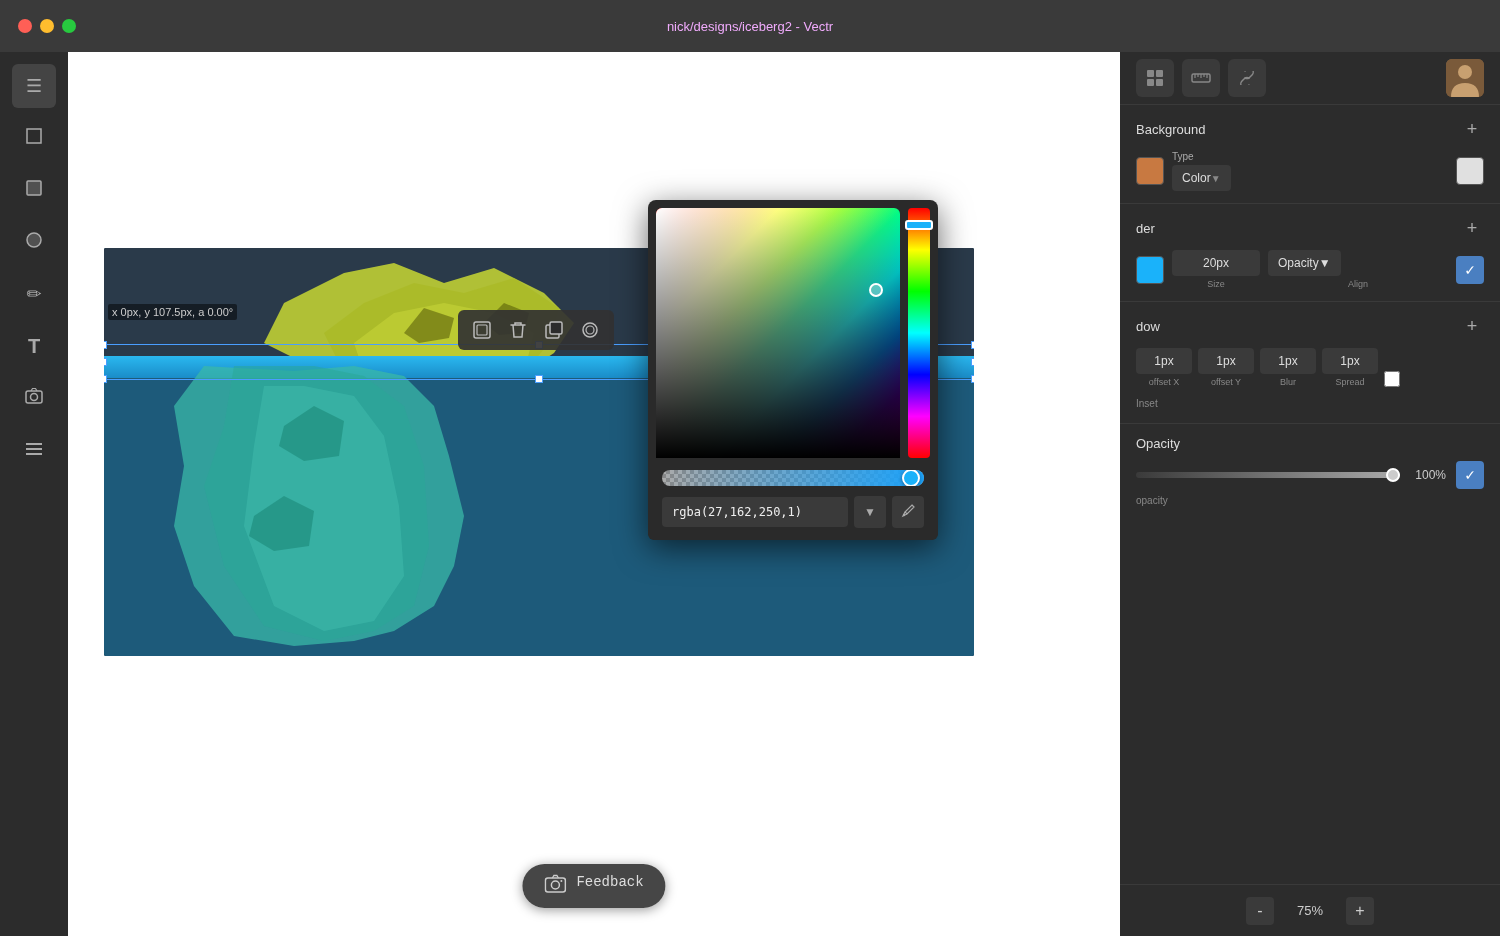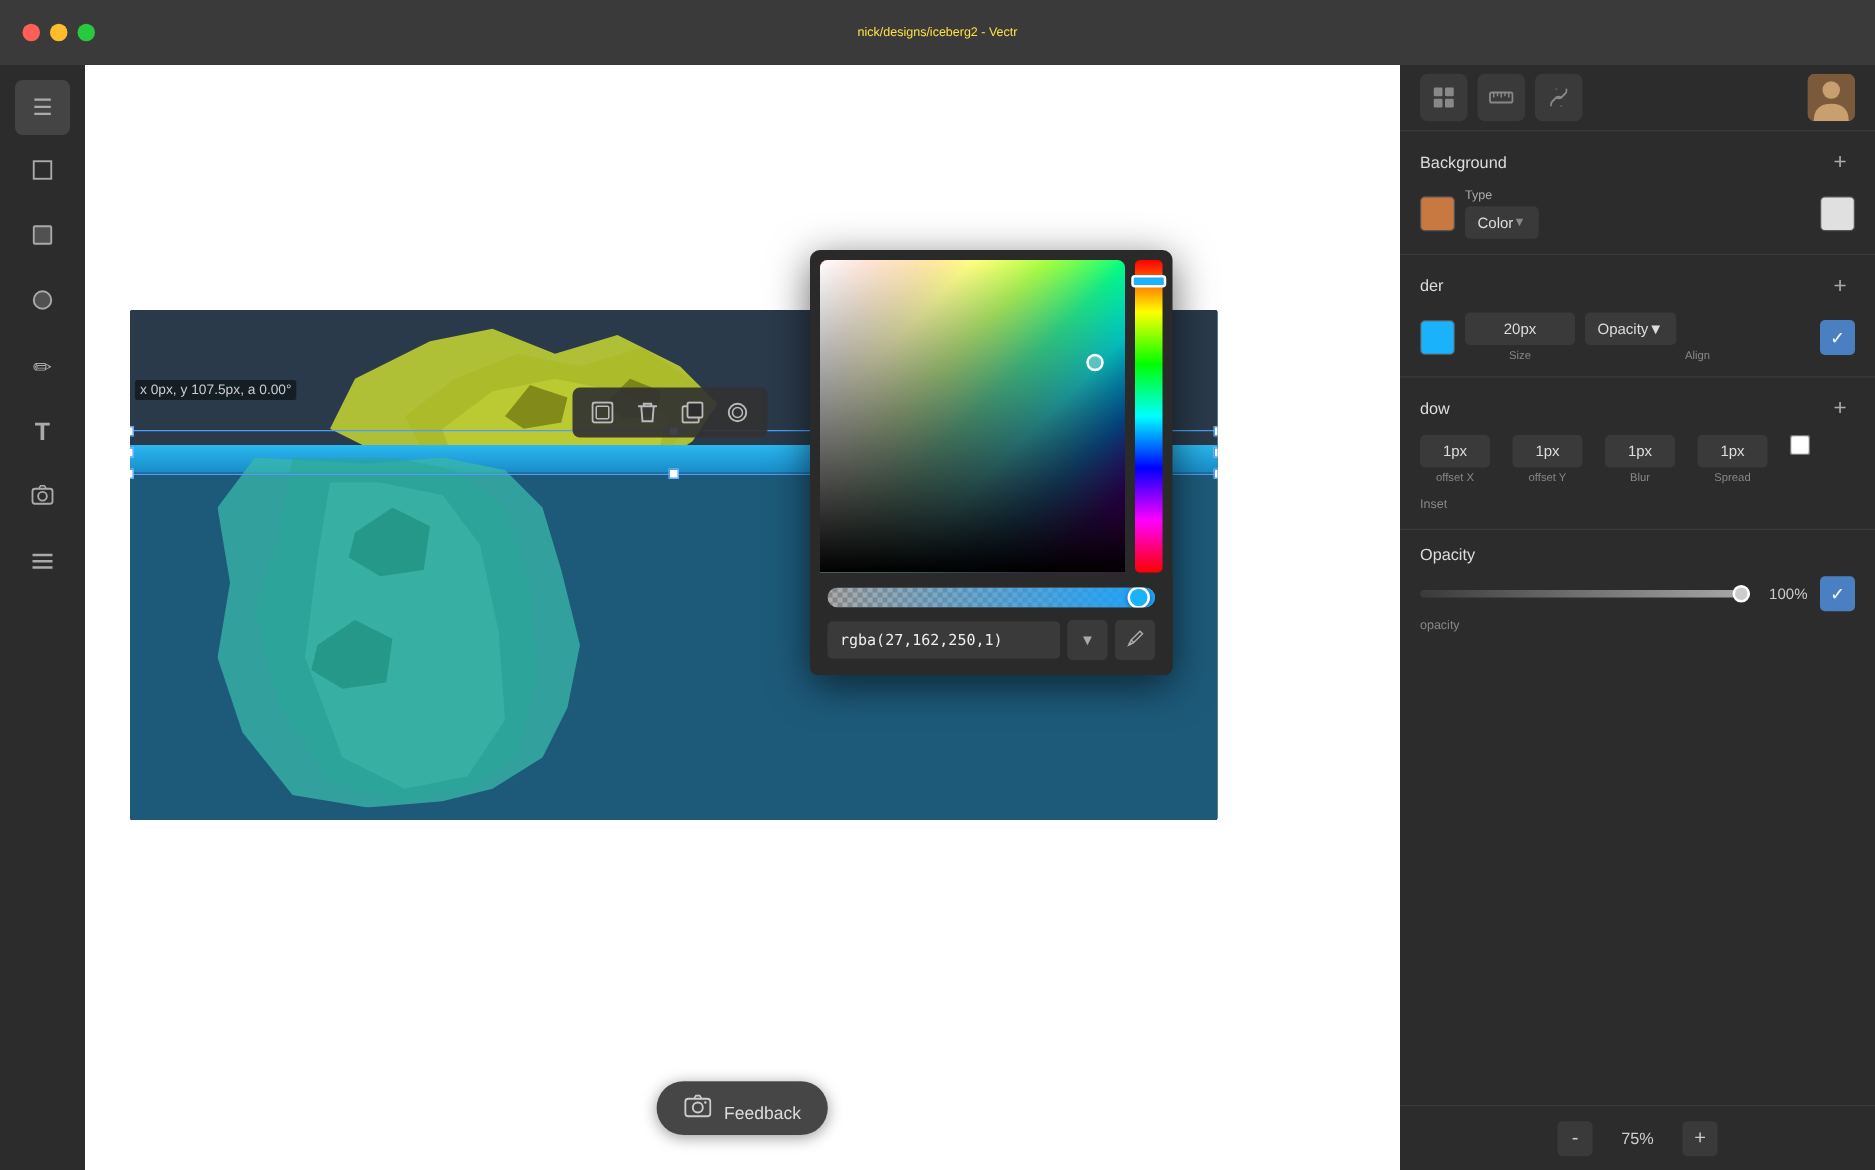--- a/index.html
+++ b/index.html
@@ -10,21 +10,21 @@
       width: 100%; height: 52px;
       background: #3a3a3a;
       display: flex; align-items: center; justify-content: center;
       position: relative;
     }
     .titlebar-buttons { position: absolute; left: 18px; display: flex; gap: 8px; }
     .tb-btn { width: 14px; height: 14px; border-radius: 50%; border: none; cursor: pointer; }
     .tb-close { background: #ff5f56; }
     .tb-min { background: #ffbd2e; }
     .tb-max { background: #27c93f; }
-    .titlebar-title { color: #fde047; font-size: 10px; font-weight: 500; }
+    .titlebar-title { color: #f0abfc; font-size: 13px; font-weight: 500; }
 
     
     .main-layout { display: flex; width: 100%; height: calc(100% - 52px); }
 
     
     .left-toolbar {
       width: 68px; background: #2c2c2c;
       display: flex; flex-direction: column; align-items: center; padding: 12px 0;
       gap: 8px; flex-shrink: 0;
     }
@@ -215,21 +215,21 @@
     }
     .check-btn {
       width: 28px; height: 28px; border-radius: 4px;
       background: #4a7fc1; border: none; color: white;
       font-size: 14px; cursor: pointer;
       display: flex; align-items: center; justify-content: center;
     }
 
     
     .shadow-row {
-      display: flex; align-items: flex-start; gap: 18px; flex-wrap: wrap;
+      display: flex; align-items: flex-end; gap: 6px; flex-wrap: wrap;
     }
     .shadow-val-group { display: flex; flex-direction: column; align-items: center; }
     .shadow-input {
       width: 56px; padding: 6px 4px;
       background: #3a3a3a; border: none; border-radius: 4px;
       color: #ddd; font-size: 12px; text-align: center;
     }
     .inset-label { color: #888; font-size: 10px; margin-top: 4px; }
     .shadow-checkbox {
       width: 16px; height: 16px; accent-color: #4a7fc1;
@@ -259,23 +259,24 @@
       display: flex; align-items: center; justify-content: center;
     }
     .zoom-value {
       color: #ccc; font-size: 13px; min-width: 48px; text-align: center;
     }
 
     
     .feedback-btn {
       position: absolute; bottom: 52px; left: 50%; transform: translateX(-50%);
       background: rgba(60,60,60,0.95); border: none; border-radius: 24px;
-      padding: 10px 22px; display: flex; align-items: flex-end; gap: 10px;
+      padding: 10px 22px; display: flex; align-items: flex-start; gap: 10px;
       cursor: pointer; color: #ddd; font-size: 14px;
       box-shadow: 0 2px 12px rgba(0,0,0,0.4);
+      font-family: Liberation Mono, monospace;
     }
 
     
     .canvas-white { background: white; position: absolute; inset: 0; }
   </style>
 </head>
 <body>
 
 <div class="titlebar">
   <div class="titlebar-buttons">

